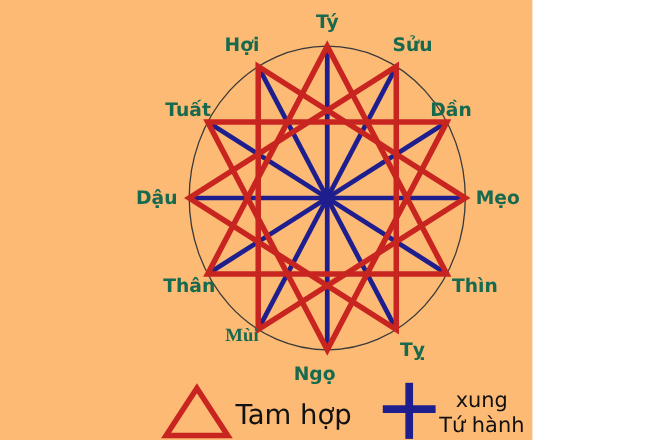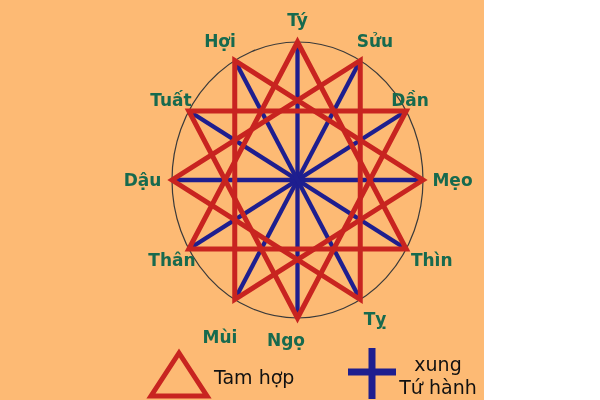--- a/index.html
+++ b/index.html
@@ -16,21 +16,21 @@
     transform:translate(-50%,-50%);
     font-size:17px;
     font-weight:bold;
     color:var(--sign-color,#176a4e);
     white-space:nowrap;
     letter-spacing:0px;
   }
   .legend-label{
     position:absolute;
     transform:translate(0,-50%);
-    font-size:19px;
+    font-size:25px;
     color:var(--legend-text,#111111);
     white-space:nowrap;
   }
   .legend-label-2{
     position:absolute;
     transform:translate(-50%,-50%);
     font-size:19px;
     line-height:23px;
     color:var(--legend-text,#111111);
     text-align:center;
@@ -69,21 +69,21 @@
     </g>
   </svg>
 
   <span class="sign" style="left: 297.5px; top: 20px;">Tý</span>
   <span class="sign" style="left: 375px; top: 41.4359px;">Sửu</span>
   <span class="sign" style="left: 410px; top: 100px;">Dần</span>
   <span class="sign" style="left: 452.5px; top: 180px;">Mẹo</span>
   <span class="sign" style="left: 431.734px; top: 260px;">Thìn</span>
   <span class="sign" style="left: 375px; top: 318.564px; text-align: center;">Tỵ</span>
   <span class="sign" style="left: 286px; top: 340px;">Ngọ</span>
-  <span class="sign" style="left: 220px; top: 337px;">Mùi</span>
+  <span class="sign" style="left: 220px; top: 305px; font-family: Liberation Serif, serif;">Mùi</span>
   <span class="sign" style="left: 156px; top: 260px; margin-left: 16px;">Thân</span>
   <span class="sign" style="left: 142.5px; top: 180px;">Dậu</span>
   <span class="sign" style="left: 171px; top: 100px;">Tuất</span>
   <span class="sign" style="left: 220px; top: 41.4359px;">Hợi</span>
 
   <div class="legend-label" style="left:214px;top:377px;">Tam hợp</div>
 
   <div class="legend-label-2" style="left:438px;top:376px;">
     <span>xung</span>
     <span>Tứ hành</span>

